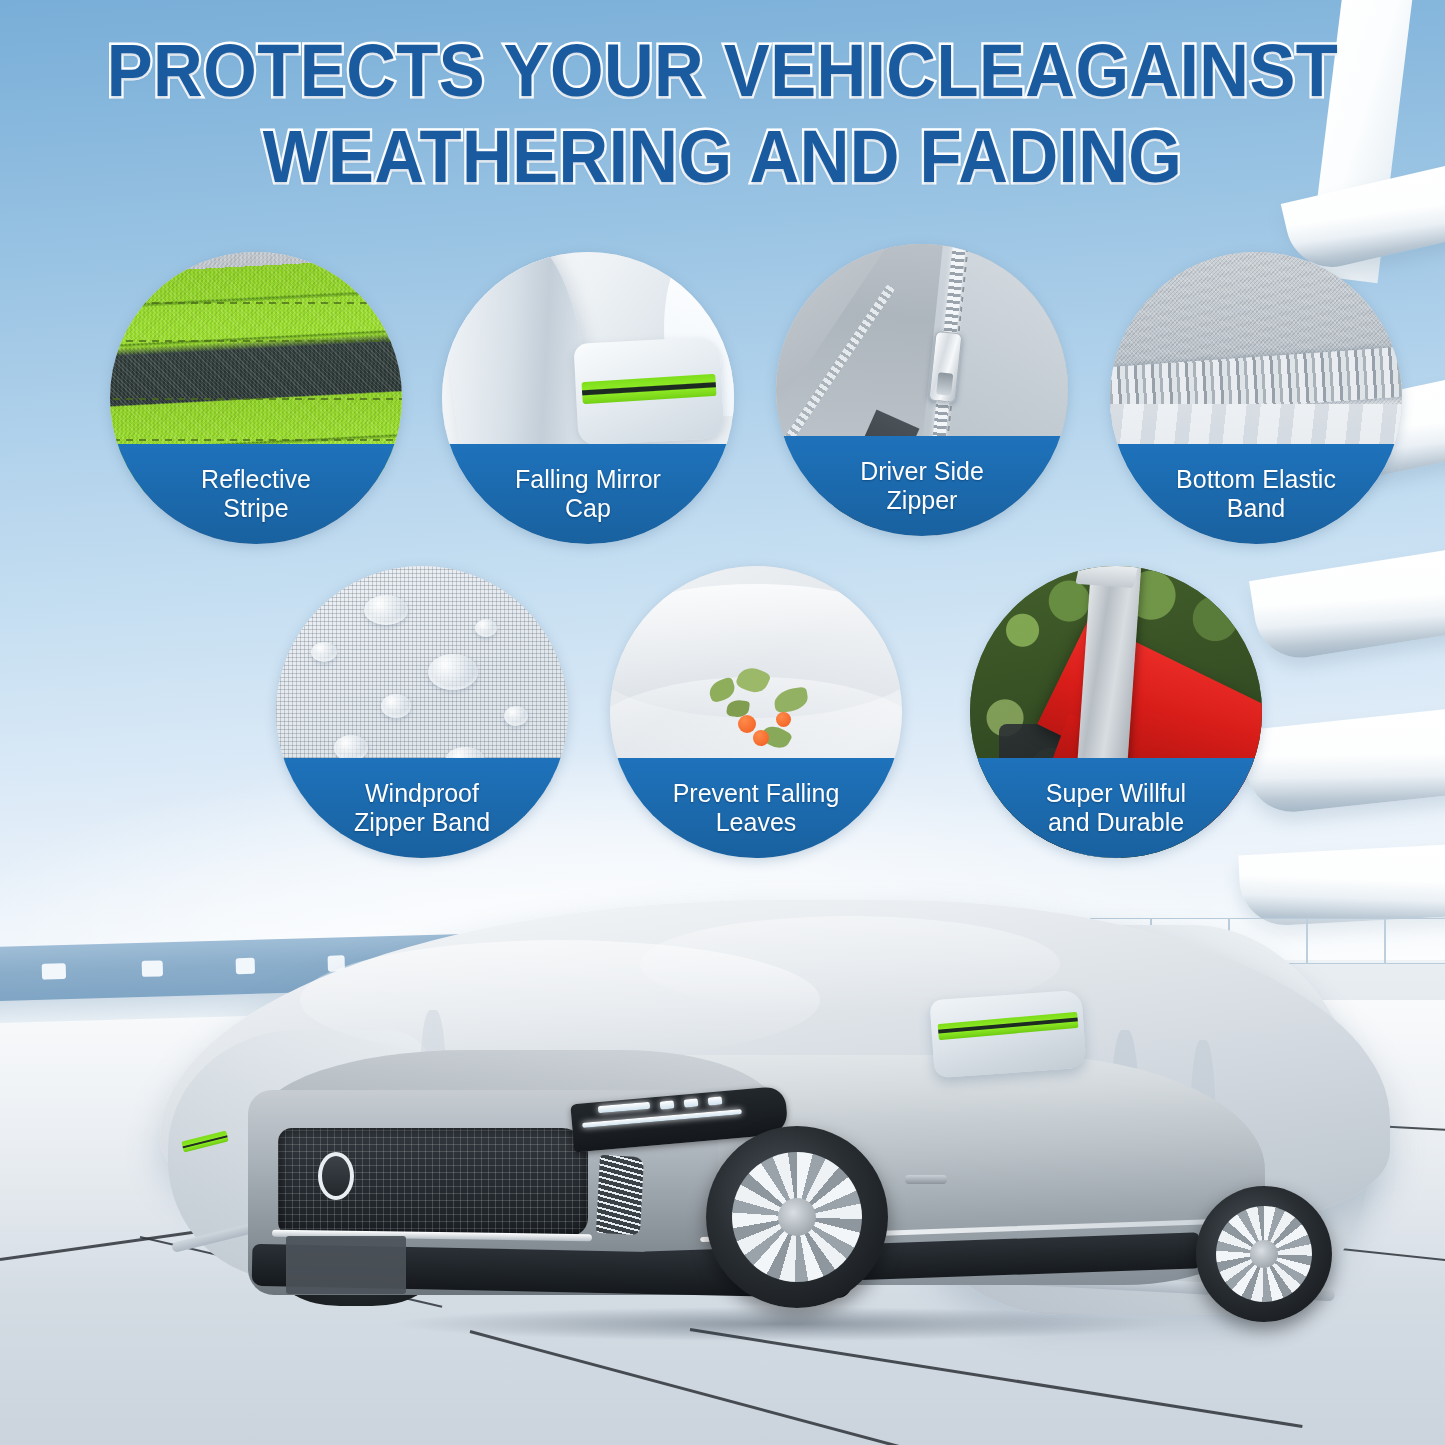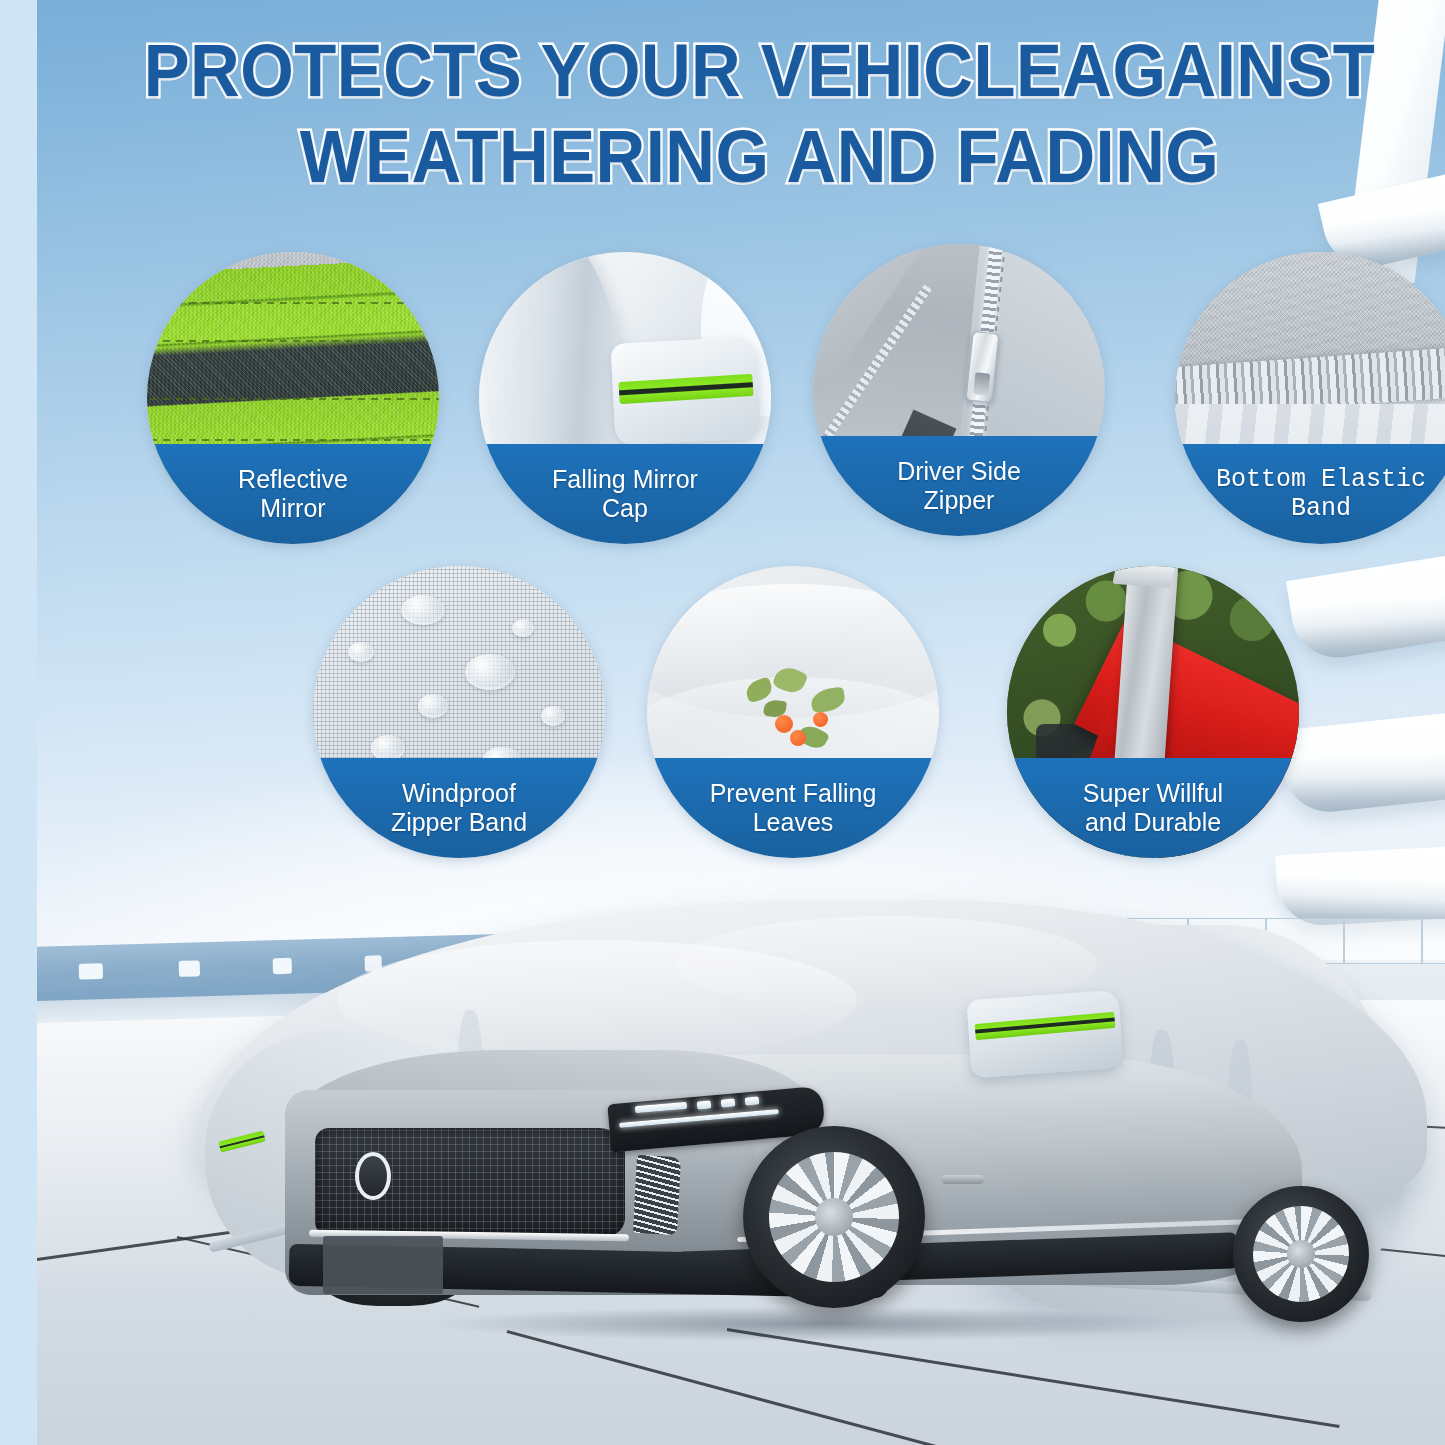--- a/index.html
+++ b/index.html
@@ -4,21 +4,21 @@
 <style>
   * { margin:0; padding:0; box-sizing:border-box; }
   html,body { width:1445px; height:1445px; overflow:hidden; }
   body {
     font-family:"Liberation Sans", sans-serif;
     position:relative;
     background:#cfe4f4;
   }
 
   
-  #stage { position:absolute; inset:0; overflow:hidden;margin-left:37px; }
+  #stage { position:absolute; inset:0; overflow:hidden; }
 
   
   .sky {
     position:absolute; left:0; top:0; width:1445px; height:1000px;
     background:linear-gradient(176deg,
       #79aed8 0%, #88b8dd 12%, #9cc5e4 26%,
       #b3d3ec 42%, #c8e0f2 58%, #dceaf7 72%,
       #ecf3fa 84%, #f6fafd 94%, #ffffff 100%);
   }
   .sky-haze {
@@ -513,21 +513,21 @@
   <div class="feature" style="left:110px;top:252px;">
     <div class="photo ph-reflect">
       <div class="mesh"></div>
       <div class="stitch" style="top:17%;"></div>
       <div class="stitch" style="top:30%;"></div>
       <div class="stitch" style="top:50%;"></div>
       <div class="stitch" style="top:64%;"></div>
     </div>
     <div class="cap-band">
       <span>Reflective</span>
-      <span>Mirror</span>
+      <span>Stripe</span>
     </div>
   </div>
 
   <div class="feature" style="left:442px;top:252px;">
     <div class="photo ph-mirror">
       <div class="sky-gap"></div>
       <div class="fold-a"></div>
       <div class="pocket"></div>
       <div class="gstripe"></div>
     </div>
@@ -546,21 +546,21 @@
       <div class="seamline"></div>
       <div class="teeth"></div>
       <div class="pull"></div>
     </div>
     <div class="cap-band">
       <span>Driver Side</span>
       <span>Zipper</span>
     </div>
   </div>
 
-  <div class="feature" style="left:1138px;top:252px;font-family:Liberation Mono, monospace;">
+  <div class="feature" style="left:1110px;top:252px;">
     <div class="photo ph-elastic">
       <div class="top-fab"></div>
       <div class="speck"></div>
       <div class="band"></div>
       <div class="drape"></div>
     </div>
     <div class="cap-band">
       <span>Bottom Elastic</span>
       <span>Band</span>
     </div>

